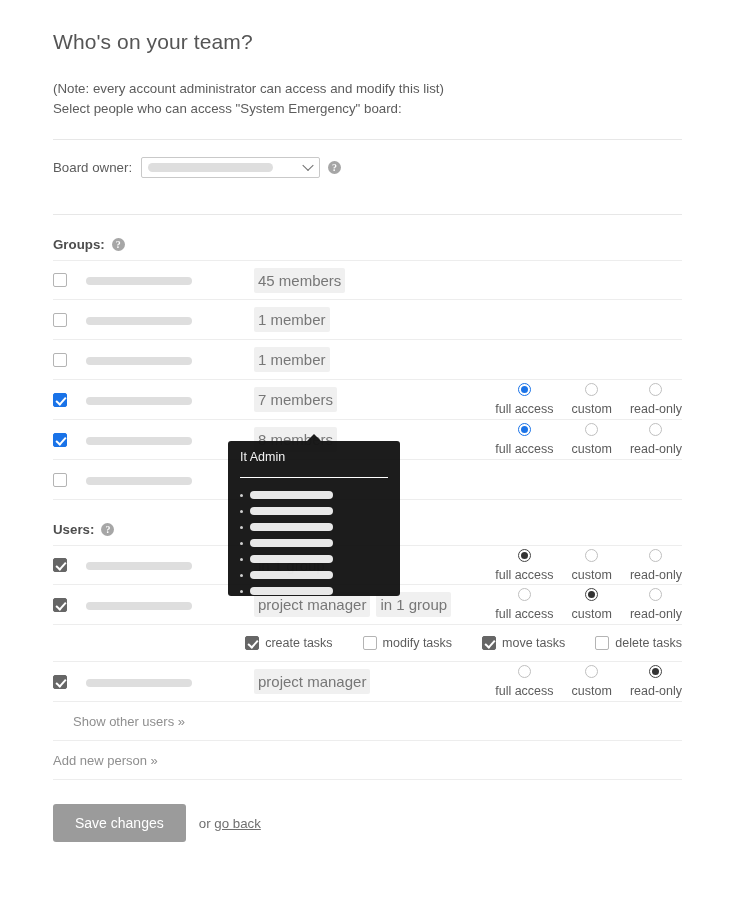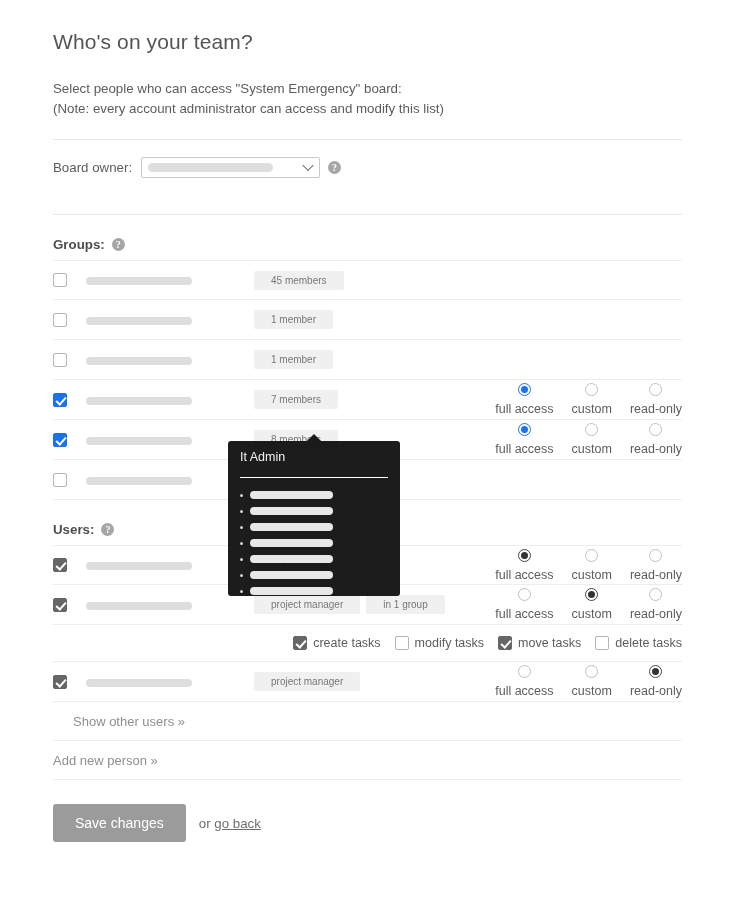--- a/index.html
+++ b/index.html
@@ -95,21 +95,21 @@
     border-right: 2px solid #fff; border-bottom: 2px solid #fff;
     transform: rotate(42deg);
   }
 
   .name-cell { width: 187px; padding-left: 19px; flex: 0 0 auto; }
   .name-cell .redact { width: 106px; }
 
   .badges { display: flex; align-items: center; gap: 6px; flex: 0 0 auto; }
   .badge {
     background: #f0f0f0; color: #777777;
-    font-size: 10px; padding: 4px 17px;
+    font-size: 15px; padding: 4px 4px;
     border-radius: 2px; white-space: nowrap;
   }
 
   .perms { margin-left: auto; display: flex; align-items: center; gap: 18px; }
   .perm { display: flex; align-items: center; gap: 6px; font-size: 12.5px; color: #5c5c5c; white-space: nowrap; flex-direction: column; }
   .radio {
     width: 13px; height: 13px; border-radius: 50%;
     border: 1px solid #bfbfbf; background: #fff;
     position: relative; flex: 0 0 auto;
   }
@@ -119,21 +119,21 @@
     width: 7px; height: 7px; border-radius: 50%; background: #1a73e8;
   }
   .radio.sel-grey { border: 1px solid #444; }
   .radio.sel-grey::after {
     content: ""; position: absolute; left: 2px; top: 2px;
     width: 7px; height: 7px; border-radius: 50%; background: #333;
   }
 
   .taskrow {
     display: flex; align-items: center; justify-content: flex-end;
-    gap: 14px; height: 37px;
+    gap: 30px; height: 37px;
     border-bottom: 1px solid #ededed;
     padding-right: 0;
   }
   .task { display: flex; align-items: center; gap: 6px; font-size: 12.5px; color: #5c5c5c; white-space: nowrap; }
 
   .link-row {
     height: 39px; display: flex; align-items: center;
     border-bottom: 1px solid #ededed;
     font-size: 13px; color: #8f8f8f;
   }
@@ -184,22 +184,22 @@
 </style>
 </head>
 <body>
 
 <div class="page">
   <div class="wrap">
 
     <h1 class="title">Who's on your team?</h1>
 
     <div class="intro">
+      <div>(Note: every account administrator can access and modify this list)</div>
       <div>Select people who can access "System Emergency" board:</div>
-      <div>(Note: every account administrator can access and modify this list)</div>
     </div>
 
     <div class="hr"></div>
 
     <div class="owner-row">
       <span class="owner-label">Board owner:</span>
       <div class="owner-select">
         <span class="redact"></span>
         <span class="chev"></span>
       </div>

